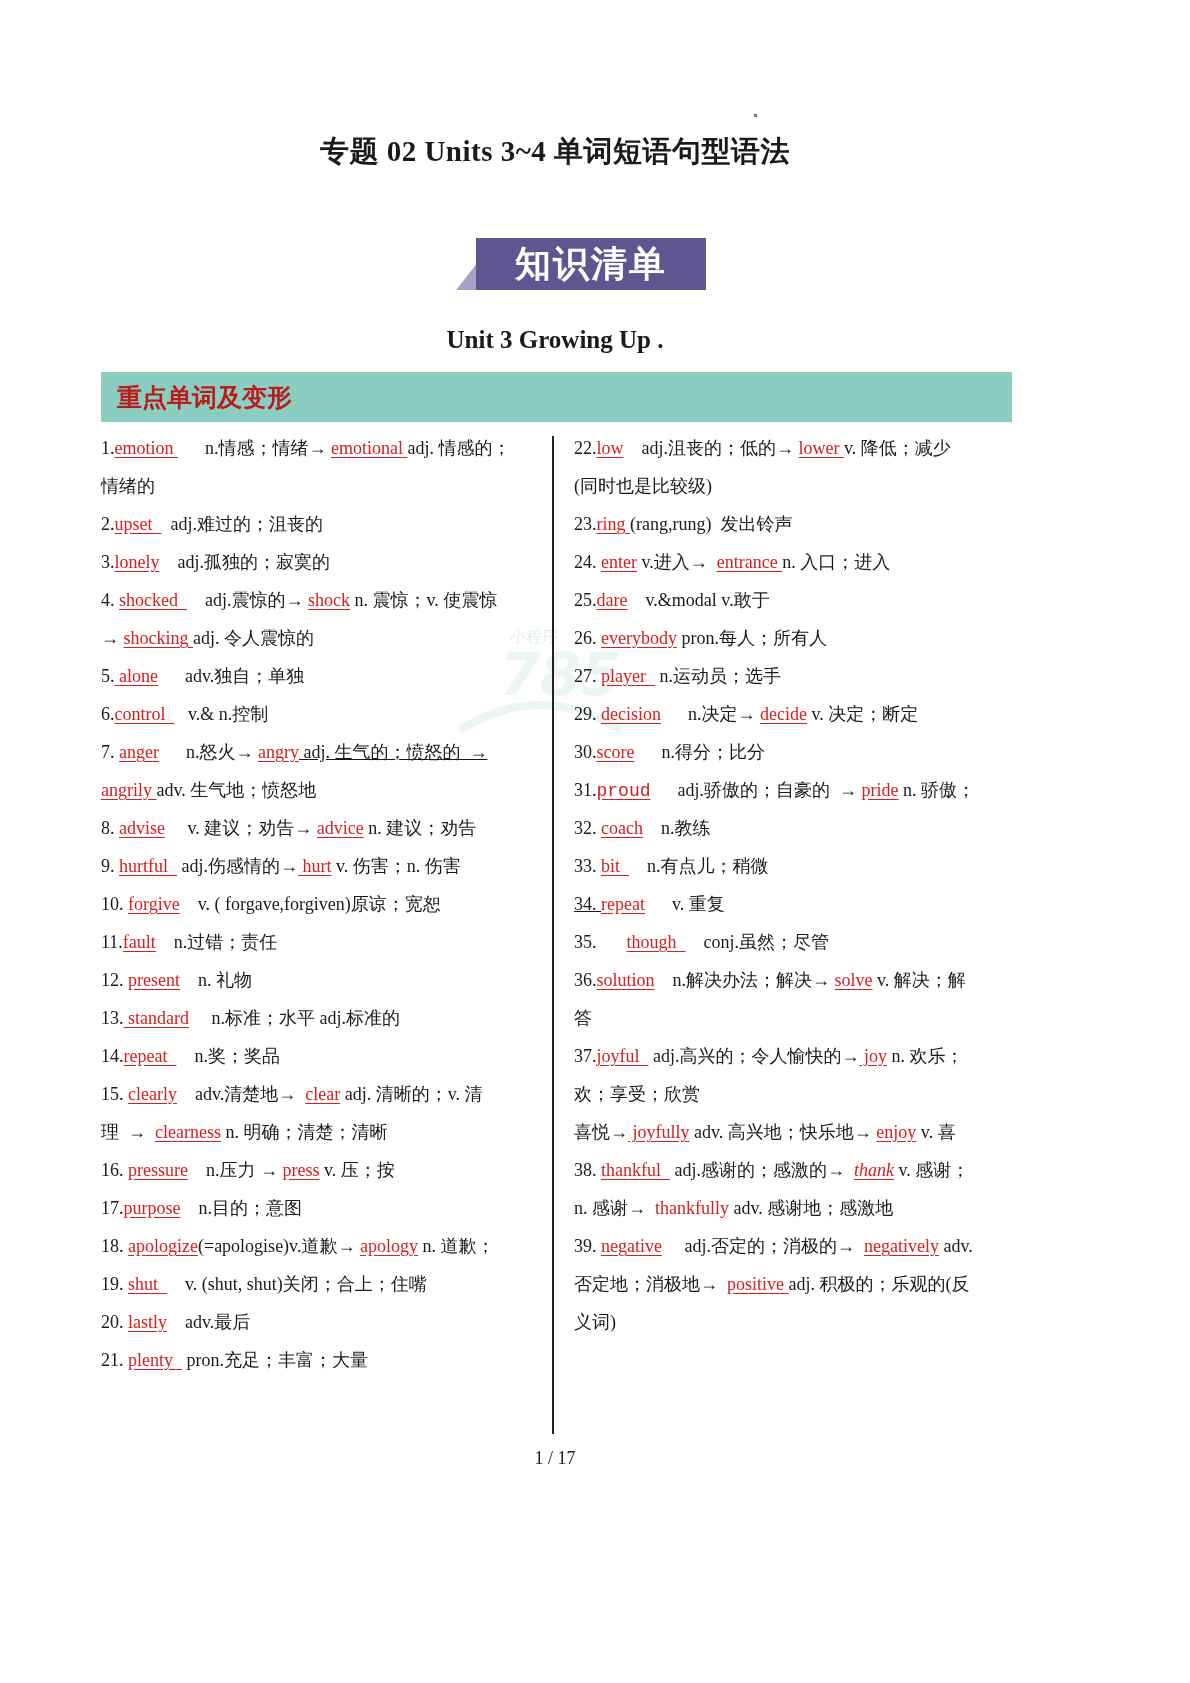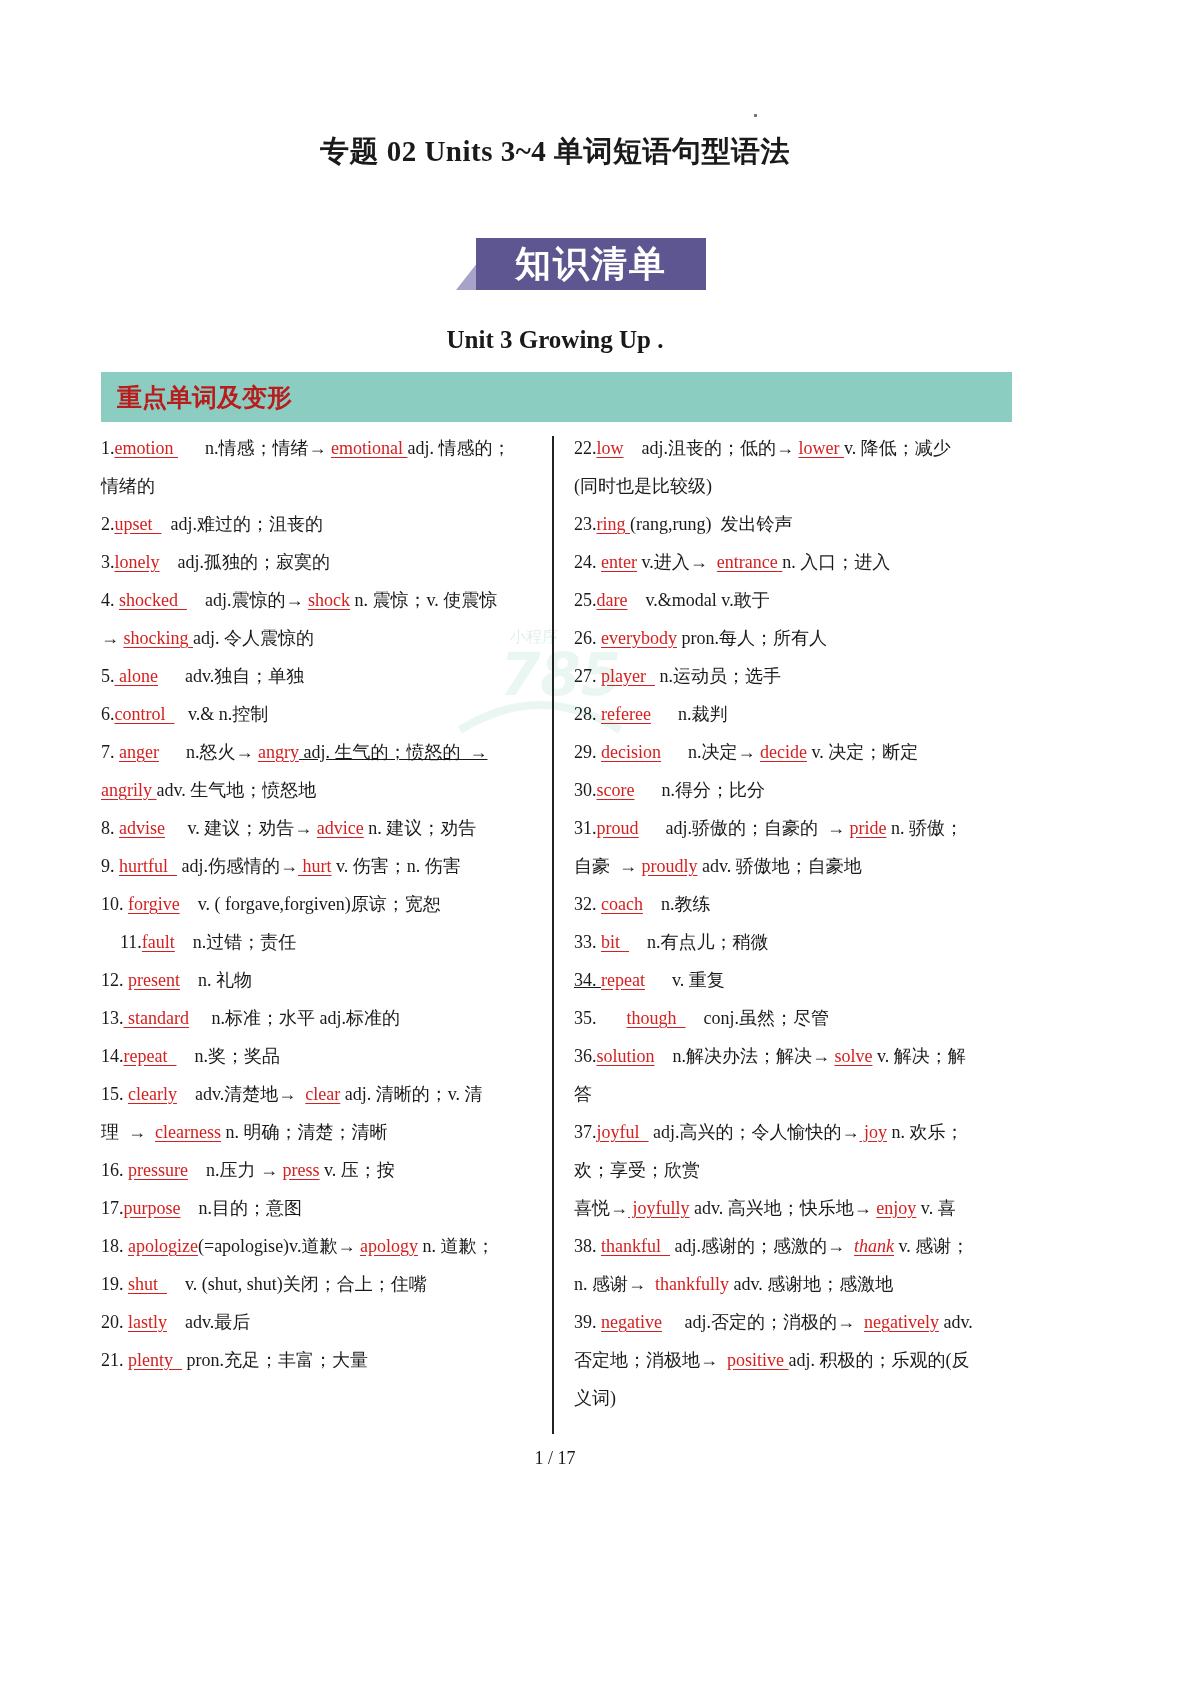--- a/index.html
+++ b/index.html
@@ -63,46 +63,44 @@
     <div class="line"><span class="def" style="white-space: pre;">3.</span><span class="w" style="white-space: pre;">lonely</span><span class="def" style="white-space: pre;">    adj.孤独的；寂寞的</span></div>
     <div class="line"><span class="def" style="white-space: pre;">4. </span><span class="w" style="white-space: pre;">shocked  </span><span class="def" style="white-space: pre;">    adj.震惊的→ </span><span class="w" style="white-space: pre;">shock</span><span class="def" style="white-space: pre;"> n. 震惊；v. 使震惊</span></div>
     <div class="line"><span class="def" style="white-space: pre;">→ </span><span class="w" style="white-space: pre;">shocking </span><span class="def" style="white-space: pre;">adj. 令人震惊的</span></div>
     <div class="line"><span class="def" style="white-space: pre;">5.</span><span class="w" style="white-space: pre;"> alone</span><span class="def" style="white-space: pre;">      adv.独自；单独</span></div>
     <div class="line"><span class="def" style="white-space: pre;">6.</span><span class="w" style="white-space: pre;">control  </span><span class="def" style="white-space: pre;">   v.&amp; n.控制</span></div>
     <div class="line"><span class="def" style="white-space: pre;">7. </span><span class="w" style="white-space: pre;">anger</span><span class="def" style="white-space: pre;">      n.怒火→ </span><span class="w" style="white-space: pre;">angry</span><span class="def" style="white-space: pre; text-decoration: underline;"> adj. 生气的；愤怒的  →</span></div>
     <div class="line"><span class="w" style="white-space: pre;">angrily </span><span class="def" style="white-space: pre;">adv. 生气地；愤怒地</span></div>
     <div class="line"><span class="def" style="white-space: pre;">8. </span><span class="w" style="white-space: pre;">advise</span><span class="def" style="white-space: pre;">     v. 建议；劝告→ </span><span class="w" style="white-space: pre;">advice</span><span class="def" style="white-space: pre;"> n. 建议；劝告</span></div>
     <div class="line"><span class="def" style="white-space: pre;">9. </span><span class="w" style="white-space: pre;">hurtful  </span><span class="def" style="white-space: pre;"> adj.伤感情的→</span><span class="w" style="white-space: pre;"> hurt</span><span class="def" style="white-space: pre;"> v. 伤害；n. 伤害</span></div>
     <div class="line"><span class="def" style="white-space: pre;">10. </span><span class="w" style="white-space: pre;">forgive</span><span class="def" style="white-space: pre;">    v. ( forgave,forgiven)原谅；宽恕</span></div>
-    <div class="line"><span class="def" style="white-space: pre; margin-left: 19px;">11.</span><span class="w" style="white-space: pre;">fault</span><span class="def" style="white-space: pre;">    n.过错；责任</span></div>
+    <div class="line"><span class="def" style="white-space: pre;">11.</span><span class="w" style="white-space: pre;">fault</span><span class="def" style="white-space: pre;">    n.过错；责任</span></div>
     <div class="line"><span class="def" style="white-space: pre;">12. </span><span class="w" style="white-space: pre;">present</span><span class="def" style="white-space: pre;">    n. 礼物</span></div>
     <div class="line"><span class="def" style="white-space: pre;">13.</span><span class="w" style="white-space: pre;"> standard</span><span class="def" style="white-space: pre; margin-top: 29px;">     n.标准；水平 adj.标准的</span></div>
     <div class="line"><span class="def" style="white-space: pre;">14.</span><span class="w" style="white-space: pre;">repeat  </span><span class="def" style="white-space: pre;">    n.奖；奖品</span></div>
     <div class="line"><span class="def" style="white-space: pre;">15. </span><span class="w" style="white-space: pre;">clearly</span><span class="def" style="white-space: pre;">    adv.清楚地→  </span><span class="w" style="white-space: pre;">clear</span><span class="def" style="white-space: pre;"> adj. 清晰的；v. 清</span></div>
     <div class="line"><span class="def" style="white-space: pre;">理  →  </span><span class="w" style="white-space: pre;">clearness</span><span class="def" style="white-space: pre;"> n. 明确；清楚；清晰</span></div>
     <div class="line"><span class="def" style="white-space: pre;">16. </span><span class="w" style="white-space: pre;">pressure</span><span class="def" style="white-space: pre;">    n.压力 → </span><span class="w" style="white-space: pre;">press</span><span class="def" style="white-space: pre;"> v. 压；按</span></div>
     <div class="line"><span class="def" style="white-space: pre;">17.</span><span class="w" style="white-space: pre;">purpose</span><span class="def" style="white-space: pre;">    n.目的；意图</span></div>
     <div class="line"><span class="def" style="white-space: pre;">18. </span><span class="w" style="white-space: pre;">apologize</span><span class="def" style="white-space: pre;">(=apologise)v.道歉→ </span><span class="w" style="white-space: pre;">apology</span><span class="def" style="white-space: pre;"> n. 道歉；</span></div>
     <div class="line"><span class="def" style="white-space: pre;">19. </span><span class="w" style="white-space: pre;">shut  </span><span class="def" style="white-space: pre;">    v. (shut, shut)关闭；合上；住嘴</span></div>
     <div class="line"><span class="def" style="white-space: pre;">20. </span><span class="w" style="white-space: pre;">lastly</span><span class="def" style="white-space: pre;">    adv.最后</span></div>
     <div class="line"><span class="def" style="white-space: pre;">21. </span><span class="w" style="white-space: pre;">plenty  </span><span class="def" style="white-space: pre;"> pron.充足；丰富；大量</span></div>
   </div>
 <div class="col right" id="col-right">
     <div class="line"><span class="def" style="white-space: pre;">22.</span><span class="w" style="white-space: pre;">low</span><span class="def" style="white-space: pre;">    adj.沮丧的；低的→ </span><span class="w" style="white-space: pre;">lower </span><span class="def" style="white-space: pre;">v. 降低；减少</span></div>
     <div class="line"><span class="def" style="white-space: pre;">(同时也是比较级)</span></div>
     <div class="line"><span class="def" style="white-space: pre;">23.</span><span class="w" style="white-space: pre;">ring </span><span class="def" style="white-space: pre;">(rang,rung)  发出铃声</span></div>
     <div class="line"><span class="def" style="white-space: pre;">24. </span><span class="w" style="white-space: pre;">enter</span><span class="def" style="white-space: pre;"> v.进入→  </span><span class="w" style="white-space: pre;">entrance </span><span class="def" style="white-space: pre;">n. 入口；进入</span></div>
     <div class="line"><span class="def" style="white-space: pre;">25.</span><span class="w" style="white-space: pre;">dare</span><span class="def" style="white-space: pre;">    v.&amp;modal v.敢于</span></div>
     <div class="line"><span class="def" style="white-space: pre;">26. </span><span class="w" style="white-space: pre;">everybody</span><span class="def" style="white-space: pre;"> pron.每人；所有人</span></div>
     <div class="line"><span class="def" style="white-space: pre;">27. </span><span class="w" style="white-space: pre;">player  </span><span class="def" style="white-space: pre;"> n.运动员；选手</span></div>
-    <div class="line"><span class="def" style="white-space: pre;">28. </span><span class="w" style="white-space: pre;">referee</span><span class="def" style="white-space: pre;">      n.裁判</span></div>
     <div class="line"><span class="def" style="white-space: pre;">29. </span><span class="w" style="white-space: pre;">decision</span><span class="def" style="white-space: pre;">      n.决定→ </span><span class="w" style="white-space: pre;">decide</span><span class="def" style="white-space: pre;"> v. 决定；断定</span></div>
     <div class="line"><span class="def" style="white-space: pre;">30.</span><span class="w" style="white-space: pre;">score</span><span class="def" style="white-space: pre;">      n.得分；比分</span></div>
-    <div class="line"><span class="def" style="white-space: pre;">31.</span><span class="w" style="white-space: pre;">proud</span><span class="def" style="white-space: pre;">      adj.骄傲的；自豪的  → </span><span class="w" style="white-space: pre;">pride</span><span class="def" style="white-space: pre;"> n. 骄傲；</span></div>
-    <div class="line"><span class="def" style="white-space: pre;">自豪  → </span><span class="w" style="white-space: pre;">proudly</span><span class="def" style="white-space: pre;"> adv. 骄傲地；自豪地</span></div>
+    <div class="line"><span class="def" style="white-space: pre;">31.</span><span class="w" style="white-space: pre; font-family: Liberation Mono, monospace;">proud</span><span class="def" style="white-space: pre;">      adj.骄傲的；自豪的  → </span><span class="w" style="white-space: pre;">pride</span><span class="def" style="white-space: pre;"> n. 骄傲；</span></div>
     <div class="line"><span class="def" style="white-space: pre;">32. </span><span class="w" style="white-space: pre;">coach</span><span class="def" style="white-space: pre;">    n.教练</span></div>
     <div class="line"><span class="def" style="white-space: pre;">33. </span><span class="w" style="white-space: pre;">bit  </span><span class="def" style="white-space: pre;">    n.有点儿；稍微</span></div>
     <div class="line"><span class="def" style="white-space: pre; text-decoration: underline;">34. </span><span class="w" style="white-space: pre;">repeat</span><span class="def" style="white-space: pre;">      v. 重复</span></div>
     <div class="line"><span class="def" style="white-space: pre;">35.</span><span class="w" style="white-space: pre; margin-left: 30px;">though  </span><span class="def" style="white-space: pre;">    conj.虽然；尽管</span></div>
     <div class="line"><span class="def" style="white-space: pre;">36.</span><span class="w" style="white-space: pre;">solution</span><span class="def" style="white-space: pre;">    n.解决办法；解决→ </span><span class="w" style="white-space: pre;">solve</span><span class="def" style="white-space: pre;"> v. 解决；解</span></div>
     <div class="line"><span class="def" style="white-space: pre;">答</span></div>
     <div class="line"><span class="def" style="white-space: pre;">37.</span><span class="w" style="white-space: pre;">joyful  </span><span class="def" style="white-space: pre;"> adj.高兴的；令人愉快的→</span><span class="w" style="white-space: pre;"> joy</span><span class="def" style="white-space: pre;"> n. 欢乐；</span></div>
     <div class="line"><span class="def" style="white-space: pre;">欢；享受；欣赏</span></div>
     <div class="line"><span class="def" style="white-space: pre;">喜悦→</span><span class="w" style="white-space: pre;"> joyfully</span><span class="def" style="white-space: pre;"> adv. 高兴地；快乐地→ </span><span class="w" style="white-space: pre;">enjoy</span><span class="def" style="white-space: pre;"> v. 喜</span></div>
     <div class="line"><span class="def" style="white-space: pre;">38. </span><span class="w" style="white-space: pre;">thankful  </span><span class="def" style="white-space: pre;"> adj.感谢的；感激的→  </span><span class="w it" style="white-space: pre;">thank</span><span class="def" style="white-space: pre;"> v. 感谢；</span></div>

